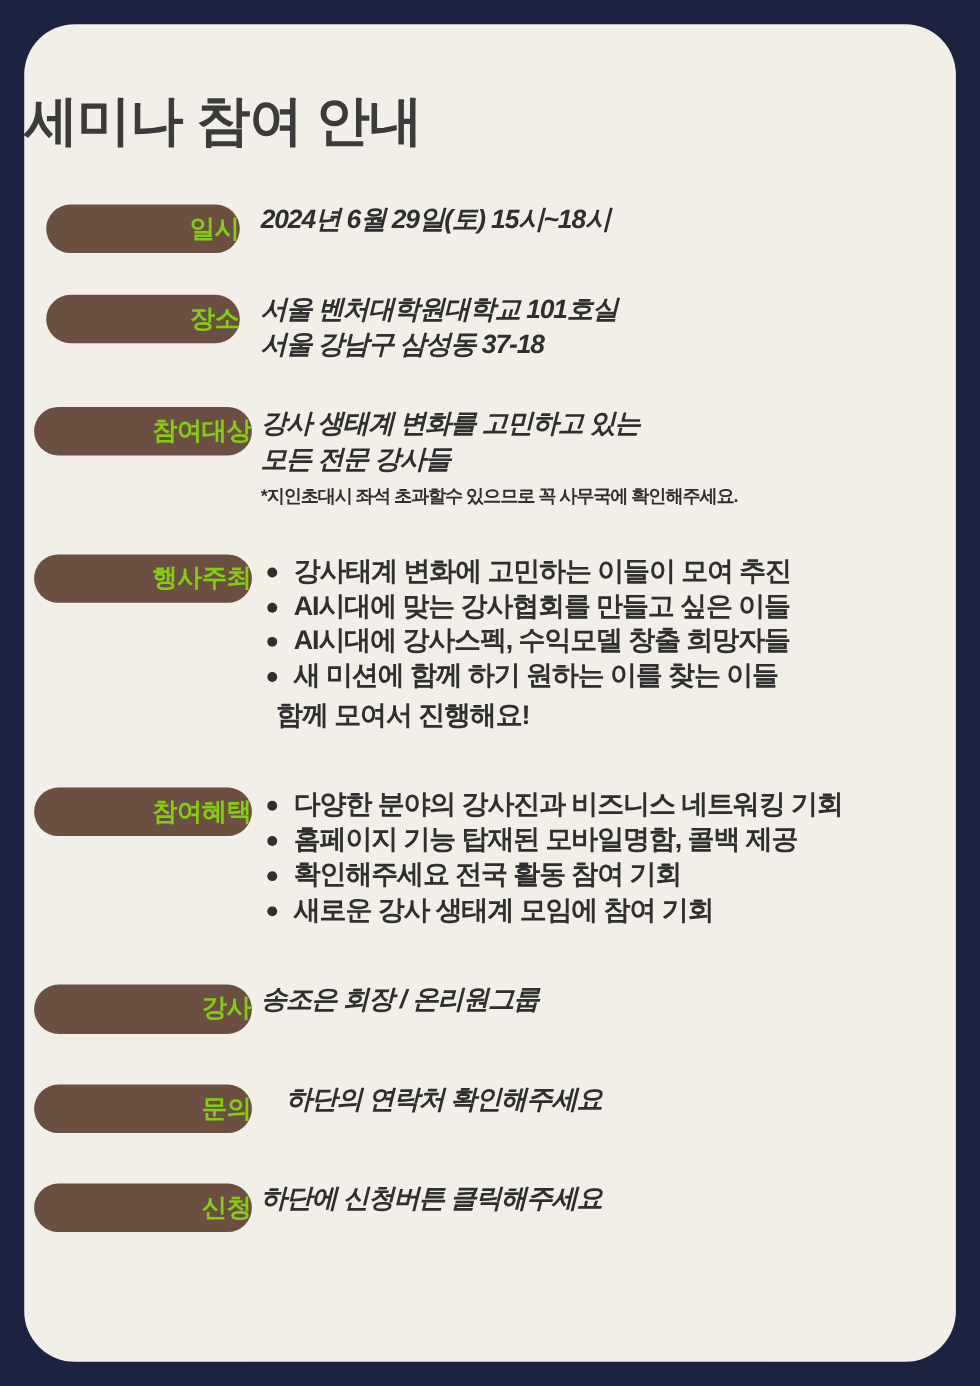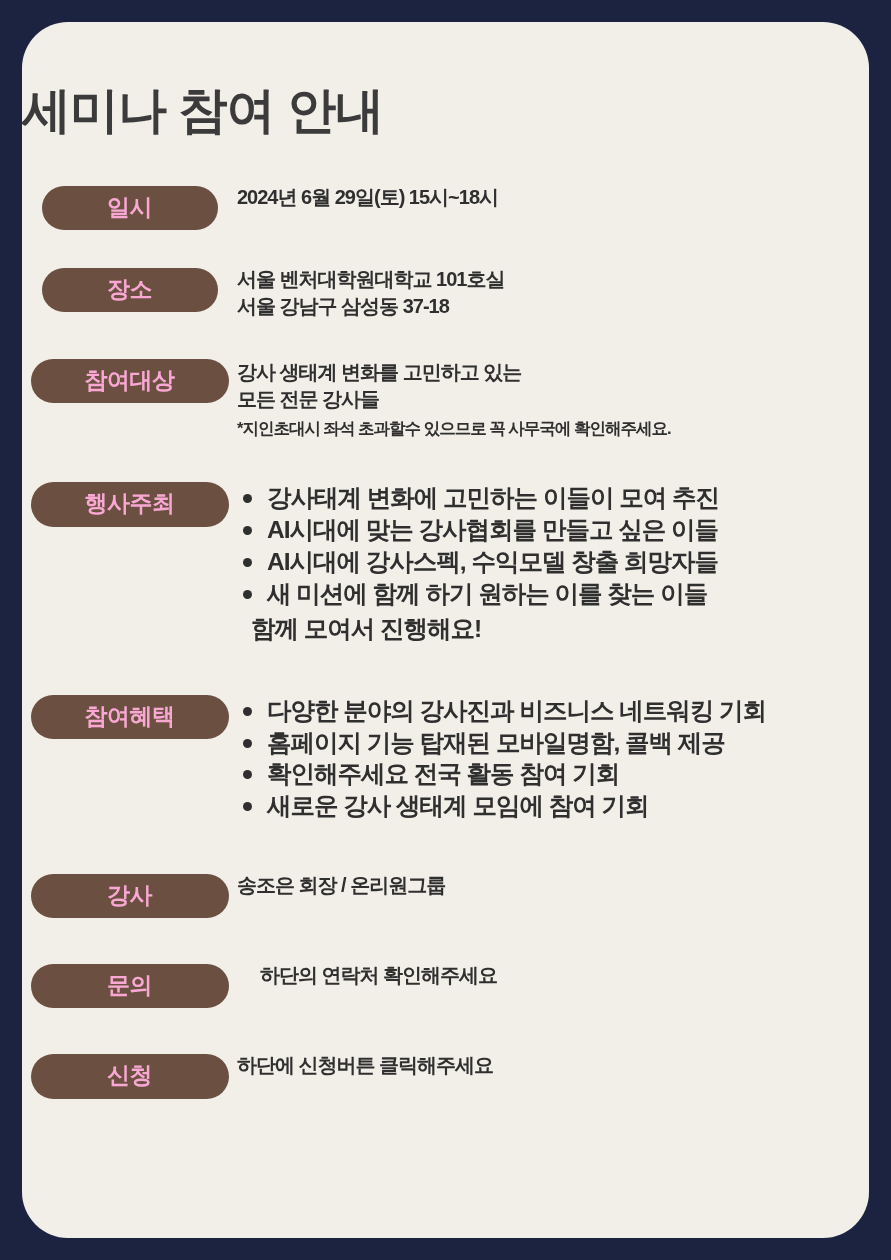--- a/index.html
+++ b/index.html
@@ -43,44 +43,45 @@
   }
   .pill-cell {
     width: 215px;
     flex: 0 0 215px;
     display: flex;
     justify-content: center;
     padding-top: 2px;
   }
   .pill {
     background: #6b4f41;
-    color: #f9a8d4;
+    color: #84cc16;
     font-size: 23px;
     font-weight: bold;
     border-radius: 30px;
-    text-align: center;
+    text-align: right;
     padding: 9px 0 11px 0;
     width: 176px;
     letter-spacing: -0.5px;
     line-height: 1.05;
     box-sizing: border-box;
   }
   .pill.wide {
     width: 198px;
   }
   .content {
     flex: 1;
     padding-right: 22px;
   }
   .line {
-    font-size: 20px;
+    font-size: 24px;
     color: #2f2f2f;
     font-weight: bold;
     line-height: 1.33;
     letter-spacing: -1px;
+    font-style: italic;
   }
   .note {
     font-size: 16.5px;
     color: #2f2f2f;
     font-weight: bold;
     letter-spacing: -1px;
     margin-top: 6px;
   }
   ul.bullets {
     list-style: none;

